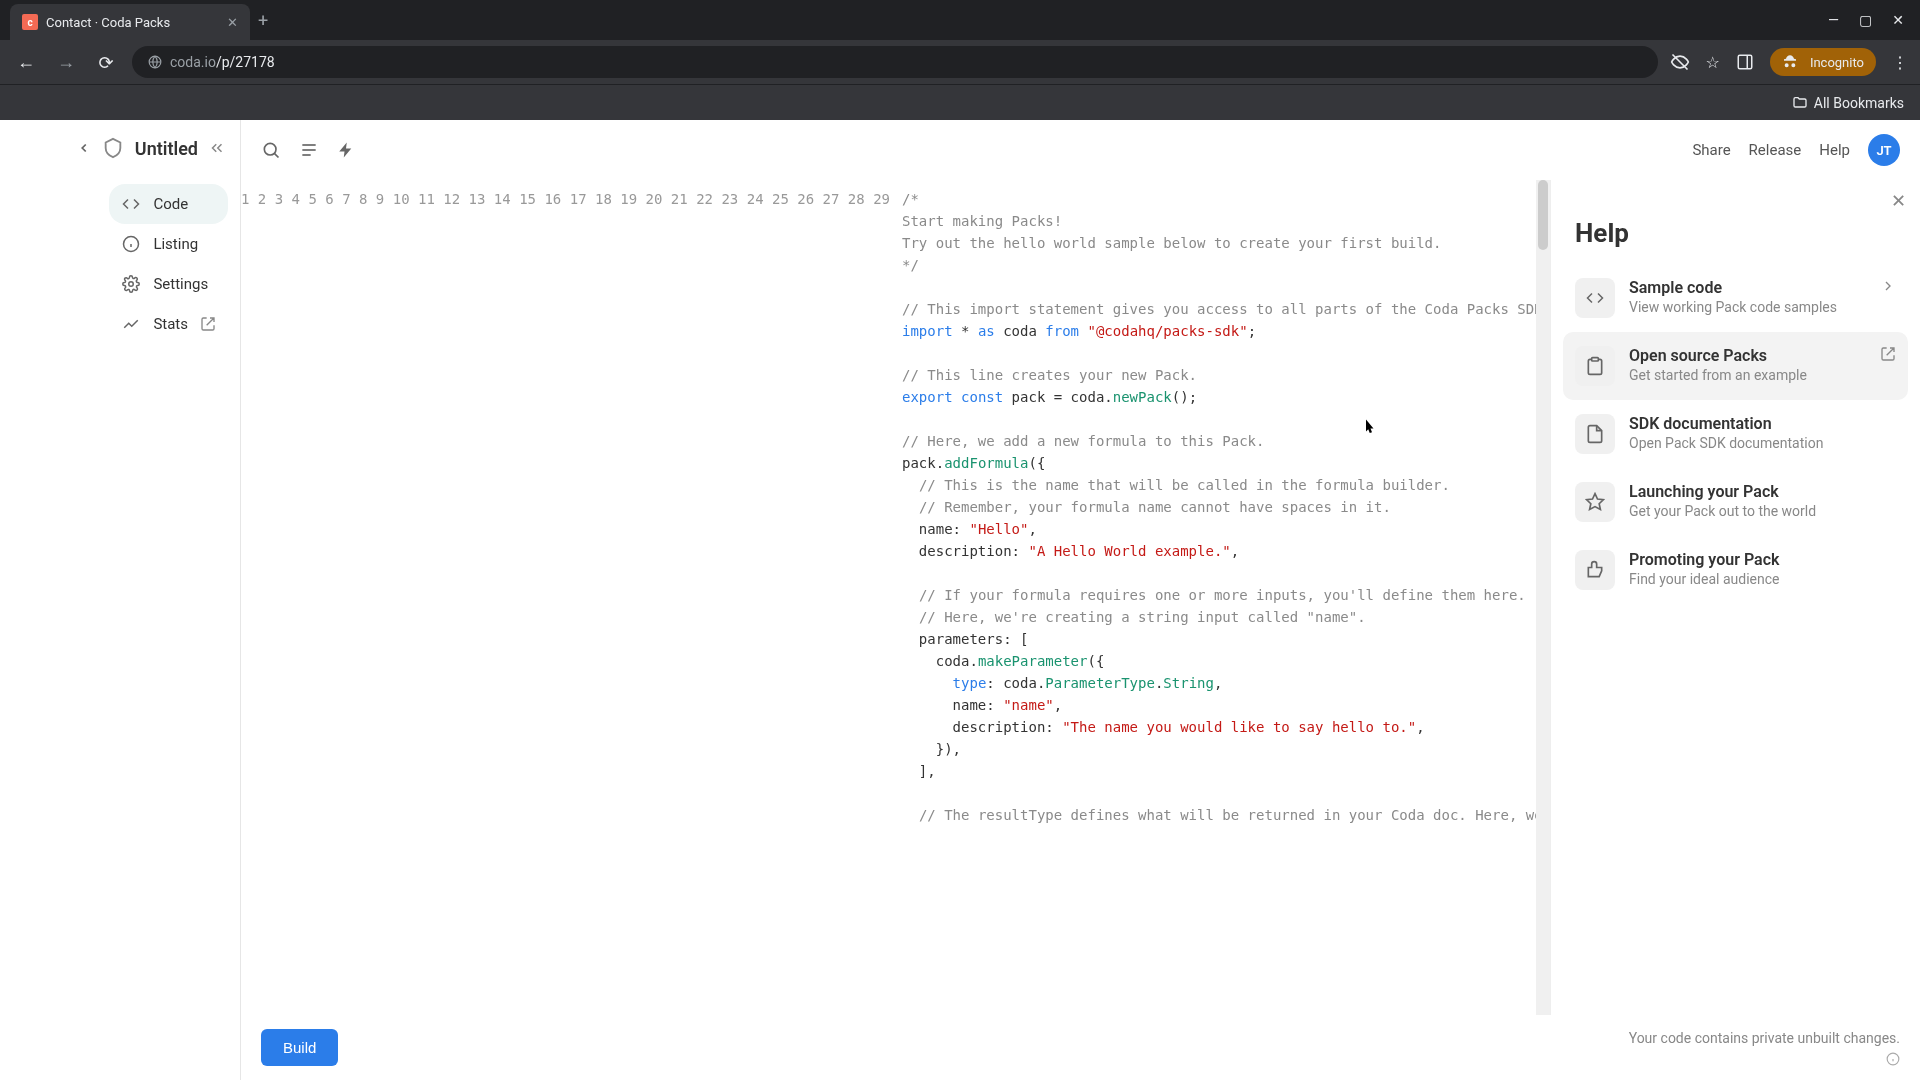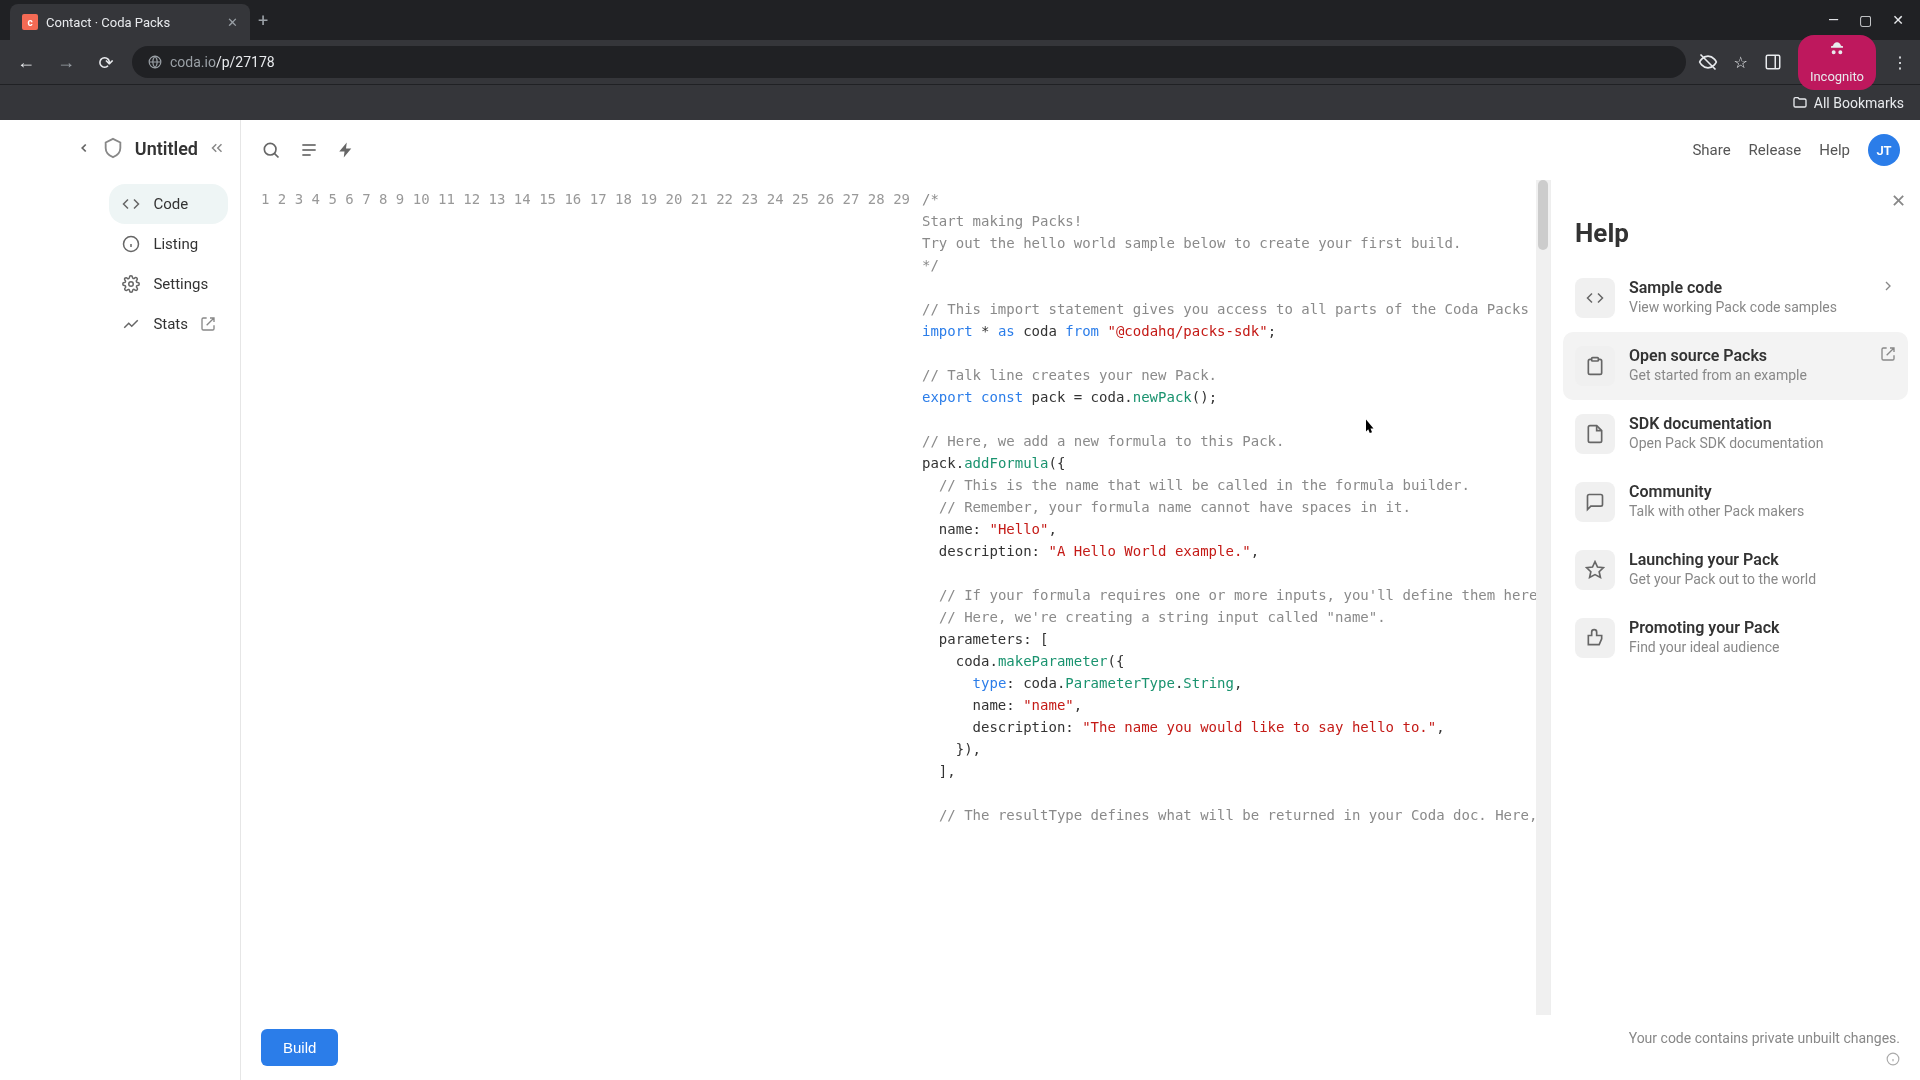--- a/index.html
+++ b/index.html
@@ -14,21 +14,21 @@
 .new-tab { color: #9aa0a6; padding: 8px; font-size: 18px; cursor: pointer; }
 .window-controls { margin-left: auto; display: flex; gap: 20px; padding-right: 16px; color: #e8eaed; }
 .window-controls span { cursor: pointer; font-size: 14px; }
 
 .toolbar { display: flex; align-items: center; height: 44px; background: #35363a; padding: 0 12px; gap: 12px; }
 .nav-btn { color: #9aa0a6; cursor: pointer; font-size: 18px; width: 28px; text-align: center; }
 .nav-btn.enabled { color: #e8eaed; }
 .url-bar { flex: 1; background: #202124; border-radius: 20px; padding: 8px 16px; color: #e8eaed; font-size: 14px; display: flex; align-items: center; gap: 8px; }
 .url-domain { color: #9aa0a6; }
 .toolbar-right { display: flex; align-items: center; gap: 16px; color: #e8eaed; }
-.incognito-badge { display: flex; align-items: center; gap: 12px; background: #be185d; border-radius: 16px; padding: 6px 12px; font-size: 13px; flex-direction: column; }
+.incognito-badge { display: flex; align-items: center; gap: 12px; background: #a16207; border-radius: 16px; padding: 6px 12px; font-size: 13px; }
 
 .bookmarks-bar { display: flex; justify-content: flex-end; align-items: center; height: 36px; background: #35363a; padding: 0 16px; border-top: 1px solid #202124; }
 .bookmarks-btn { display: flex; align-items: flex-end; gap: 6px; color: #e8eaed; font-size: 14px; cursor: pointer; }
 
 
 .app { display: flex; height: calc(1080px - 120px); background: #fff; }
 
 .sidebar { width: 241px; border-right: 1px solid #e6e6e6; display: flex; flex-direction: column; align-items: flex-end; }
 .sidebar-header { display: flex; align-items: center; gap: 10px; padding: 16px 14px; }
 .sidebar-back { color: #666; cursor: pointer; }
@@ -43,21 +43,21 @@
 .nav-item .ext-icon { margin-left: auto; color: #888; }
 
 .main { flex: 1; display: flex; flex-direction: column; position: relative; }
 .main-header { display: flex; align-items: center; justify-content: flex-end; gap: 18px; padding: 14px 20px; }
 .header-icon { color: #666; cursor: pointer; }
 .header-link { color: #555; font-size: 15px; cursor: pointer; }
 .avatar { width: 32px; height: 32px; border-radius: 50%; background: #2b7de9; color: #fff; display: flex; align-items: center; justify-content: center; font-size: 13px; font-weight: 600; }
 
 .editor-wrap { flex: 1; display: flex; overflow: hidden; }
 .editor { flex: 1; display: flex; overflow: hidden; position: relative; }
-.gutter { background: #fff; padding: 8px 12px 8px 0; text-align: right; color: #999; font-family: "Menlo", "Consolas", monospace; font-size: 14px; line-height: 22px; user-select: none; min-width: 50px; margin-left: 20px; }
+.gutter { background: #fff; padding: 8px 12px 8px 0; text-align: right; color: #999; font-family: "Menlo", "Consolas", monospace; font-size: 14px; line-height: 22px; user-select: none; min-width: 50px; }
 .code { flex: 1; padding: 8px 0; font-family: "Menlo", "Consolas", monospace; font-size: 14px; line-height: 22px; white-space: pre; color: #333; overflow: auto; }
 .code .c { color: #8a8a8a; }
 .code .k { color: #2b7de9; }
 .code .s { color: #c41a16; }
 .code .f { color: #1a936f; }
 .code .t { color: #1a936f; }
 .editor-scrollbar { width: 14px; background: #f0f0f0; position: relative; }
 .editor-scrollbar-thumb { position: absolute; left: 2px; right: 2px; top: 0; height: 70px; background: #ccc; border-radius: 6px; }
 
 .build-bar { position: absolute; bottom: 0; left: 0; right: 0; padding: 14px 20px; display: flex; align-items: center; background: #fff; }
@@ -266,21 +266,21 @@
 29
 </div>
         <div class="code" id="code"><span class="c">/*</span>
 <span class="c">Start making Packs!</span>
 <span class="c">Try out the hello world sample below to create your first build.</span>
 <span class="c">*/</span>
 
 <span class="c">// This import statement gives you access to all parts of the Coda Packs SDK.</span>
 <span class="k">import</span> * <span class="k">as</span> coda <span class="k">from</span> <span class="s">"@codahq/packs-sdk"</span>;
 
-<span class="c">// Talk line creates your new Pack.</span>
+<span class="c">// This line creates your new Pack.</span>
 <span class="k">export</span> <span class="k">const</span> pack = coda.<span class="f">newPack</span>();
 
 <span class="c">// Here, we add a new formula to this Pack.</span>
 pack.<span class="f">addFormula</span>({
   <span class="c">// This is the name that will be called in the formula builder.</span>
   <span class="c">// Remember, your formula name cannot have spaces in it.</span>
   name: <span class="s">"Hello"</span>,
   description: <span class="s">"A Hello World example."</span>,
 
   <span class="c">// If your formula requires one or more inputs, you'll define them here.</span>
@@ -346,31 +346,20 @@
                 </svg>
               </div>
               <div class="help-item-body">
                 <div class="help-item-title">SDK documentation</div>
                 <div class="help-item-sub">Open Pack SDK documentation</div>
               </div>
             </div>
             <div class="help-item">
               <div class="help-item-icon">
                 <svg width="20" height="20" viewBox="0 0 24 24" fill="none" stroke="currentColor" stroke-width="2">
-                  <path d="M21 15a2 2 0 01-2 2H7l-4 4V5a2 2 0 012-2h14a2 2 0 012 2z"></path>
-                </svg>
-              </div>
-              <div class="help-item-body">
-                <div class="help-item-title">Community</div>
-                <div class="help-item-sub">Talk with other Pack makers</div>
-              </div>
-            </div>
-            <div class="help-item">
-              <div class="help-item-icon">
-                <svg width="20" height="20" viewBox="0 0 24 24" fill="none" stroke="currentColor" stroke-width="2">
                   <polygon points="12 2 15 8.5 22 9.3 17 14 18.5 21 12 17.5 5.5 21 7 14 2 9.3 9 8.5 12 2"></polygon>
                 </svg>
               </div>
               <div class="help-item-body">
                 <div class="help-item-title">Launching your Pack</div>
                 <div class="help-item-sub">Get your Pack out to the world</div>
               </div>
             </div>
             <div class="help-item">
               <div class="help-item-icon">

